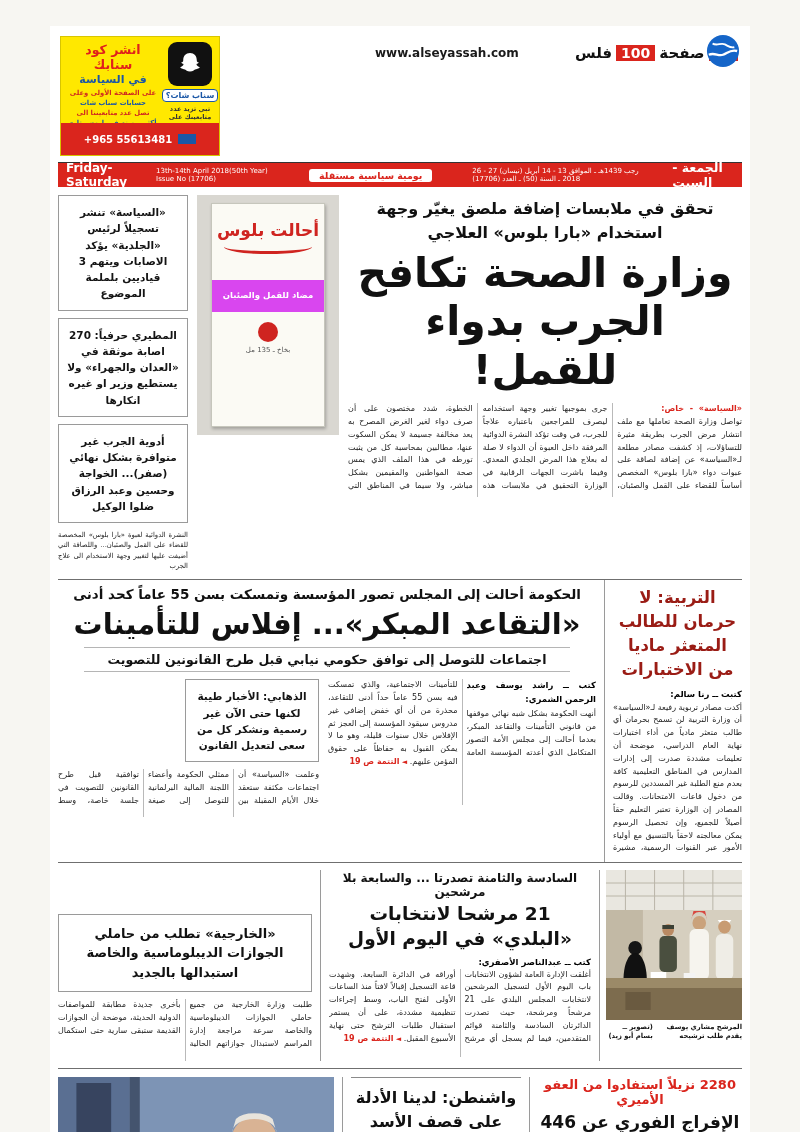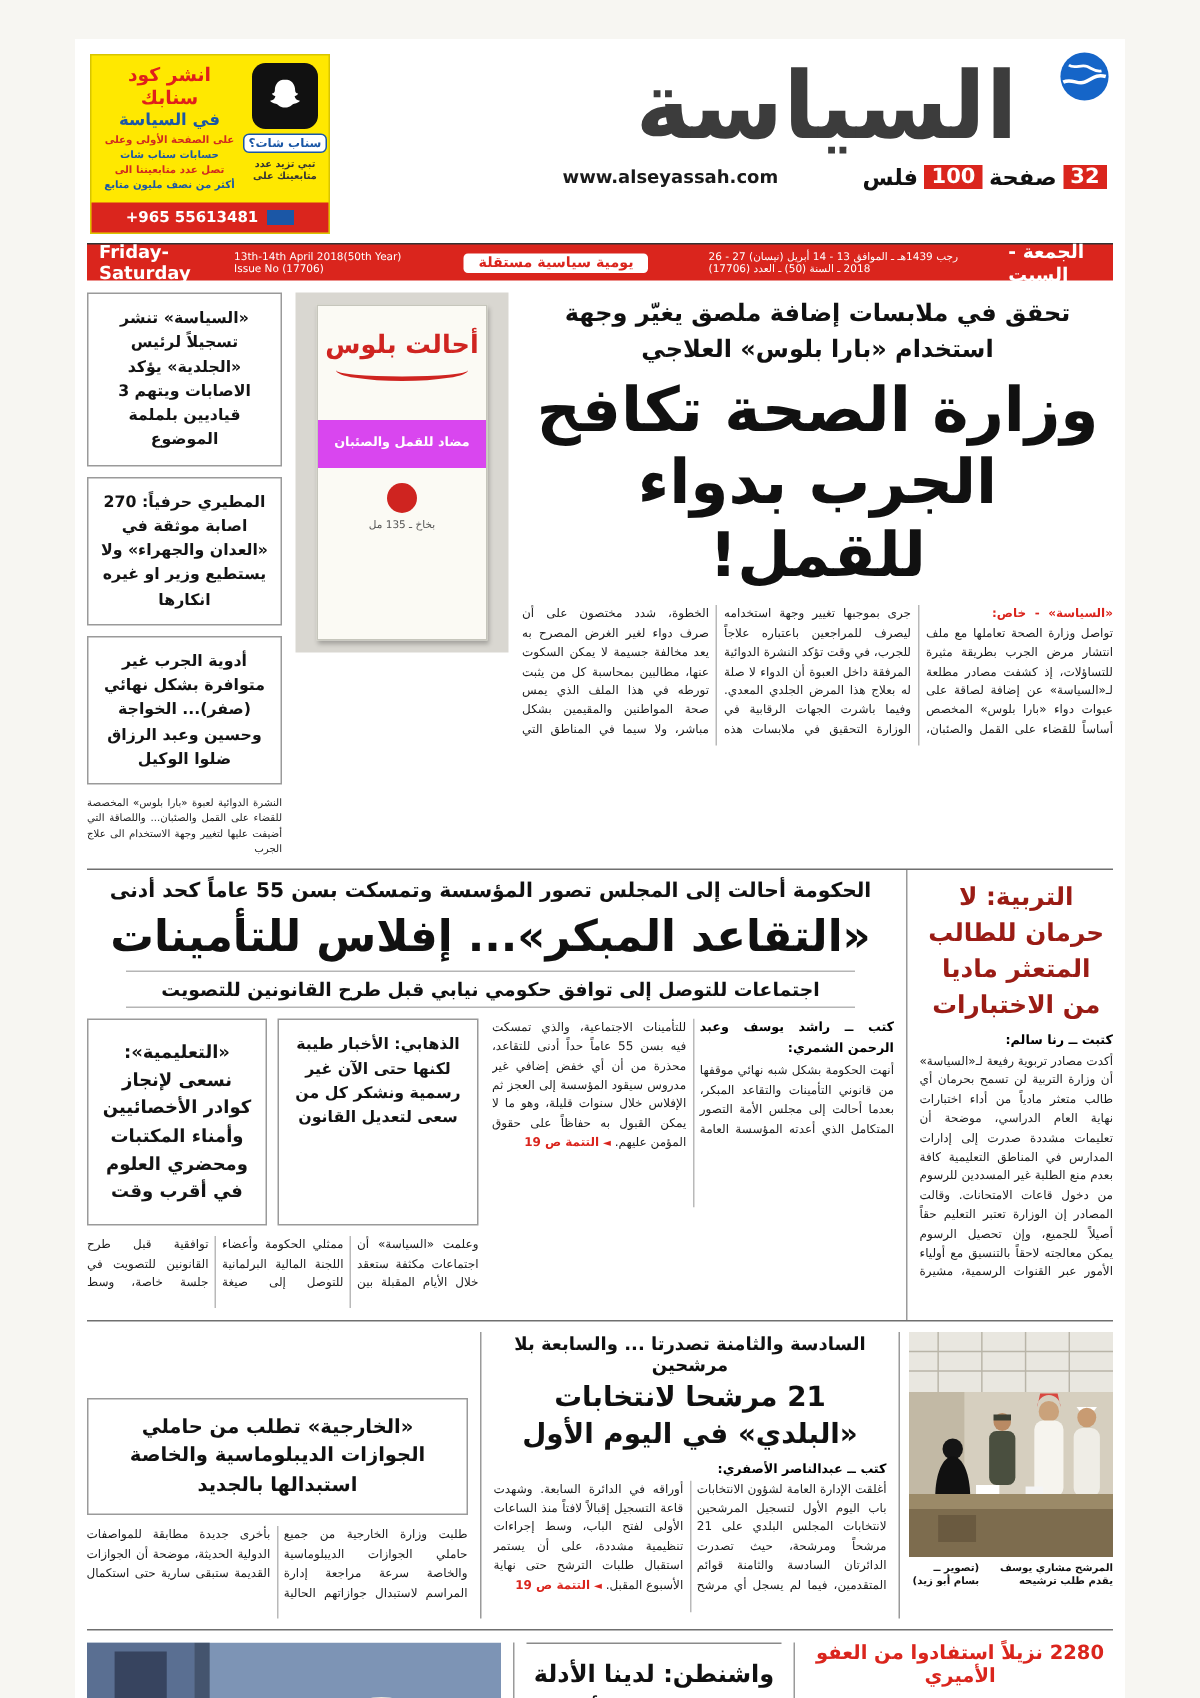--- a/index.html
+++ b/index.html
@@ -19,21 +19,21 @@
   .ad { width:160px; height:120px; background:#ffe800; border:1px solid #d8c500; display:flex; gap:4px; padding:5px 4px 20px; position:relative; }
   .ad-snapcol { width:50px; display:flex; flex-direction:column; align-items:center; gap:3px; }
   .snapbox { width:44px; height:44px; background:#111; border-radius:9px; display:flex; align-items:center; justify-content:center; }
   .bubble { background:#fff; border:1px solid #1b57a6; border-radius:4px; color:#1b57a6; font-size:8px; font-weight:900; padding:1px 3px; white-space:nowrap; }
   .ad-cta { font-size:6.5px; font-weight:bold; color:#333; text-align:center; line-height:1.3; }
   .ad-textcol { flex:1; text-align:center; }
   .ad-headline { color:#e0201b; font-weight:900; font-size:12.5px; line-height:1.2; }
   .ad-sub { color:#1b57a6; font-weight:900; font-size:11px; margin:1px 0 3px; }
   .ad-line { font-size:6.8px; font-weight:bold; line-height:1.45; }
   .ad-line.r { color:#d02a20; } .ad-line.b { color:#1b57a6; }
-  .phone-strip { position:absolute; left:0; bottom:0; width:100%; height:20px; background:#da251d; color:#fff; font-weight:900; font-size:10px; display:flex; align-items:center; justify-content:center; direction:ltr; gap:6px; }
+  .phone-strip { position:absolute; left:0; bottom:0; width:100%; height:32px; background:#da251d; color:#fff; font-weight:900; font-size:10px; display:flex; align-items:center; justify-content:center; direction:ltr; gap:6px; }
   .bluechip { width:18px; height:10px; background:#1b57a6; display:inline-block; }
 
   
   .date-bar { height:22px; background:#da251d; border-top:1px solid #333; color:#fff; display:flex; align-items:center; gap:20px; padding:12px 8px; direction:ltr; }
   .days-en { font-size:12px; font-weight:900; }
   .issue-en { font-size:7px; }
   .bar-label { background:#fff; color:#da251d; font-size:9.5px; font-weight:900; padding:1px 10px; border-radius:3px; white-space:nowrap; }
   .issue-ar { font-size:7px; }
   .days-ar { font-size:12.5px; font-weight:900; }
   .spacer { flex:1; }
@@ -110,21 +110,20 @@
 
   <header class="masthead">
     <div class="logo-block">
       <span class="globe">
         <svg viewBox="0 0 36 36" width="34" height="34" aria-hidden="true">
           <circle cx="18" cy="18" r="17" fill="#1565c8"></circle>
           <path d="M3 22c6-3 10 2 15 0s8-6 15-4" stroke="#fff" stroke-width="2.5" fill="none"></path>
           <path d="M7 10c4 3 9-1 13 1s6 4 10 3" stroke="#fff" stroke-width="2" fill="none"></path>
         </svg>
       </span>
-      <div class="logo-title">السياسة</div>
       <div class="logo-meta">
         <a class="website" href="#">www.alseyassah.com</a>
         <span class="pages-price">
           <span class="redblock">32</span>
           <span>صفحة</span>
           <span class="redblock">100</span>
           <span>فلس</span>
         </span>
       </div>
     </div>
@@ -211,21 +210,20 @@
       <div class="taqaud-subhead">اجتماعات للتوصل إلى توافق حكومي نيابي قبل طرح القانونين للتصويت</div>
       <div class="taqaud-content">
         <p class="bodytext t-body">
           <span class="byline">كتب ــ راشد يوسف وعبد الرحمن الشمري:</span>
           <span>أنهت الحكومة بشكل شبه نهائي موقفها من قانوني التأمينات والتقاعد المبكر، بعدما أحالت إلى مجلس الأمة التصور المتكامل الذي أعدته المؤسسة العامة للتأمينات الاجتماعية، والذي تمسكت فيه بسن 55 عاماً حداً أدنى للتقاعد، محذرة من أن أي خفض إضافي غير مدروس سيقود المؤسسة إلى العجز ثم الإفلاس خلال سنوات قليلة، وهو ما لا يمكن القبول به حفاظاً على حقوق المؤمن عليهم.</span>
           <span class="continued">التتمة ص 19</span>
         </p>
         <div>
           <div class="boxrow">
             <div class="newsbox box-thahabi">الذهابي: الأخبار طيبة لكنها حتى الآن غير رسمية ونشكر كل من سعى لتعديل القانون</div>
-            <div class="newsbox box-taalimiya">«التعليمية»: نسعى لإنجاز كوادر الأخصائيين وأمناء المكتبات ومحضري العلوم في أقرب وقت</div>
           </div>
           <p class="bodytext t-body2">وعلمت «السياسة» أن اجتماعات مكثفة ستعقد خلال الأيام المقبلة بين ممثلي الحكومة وأعضاء اللجنة المالية البرلمانية للتوصل إلى صيغة توافقية قبل طرح القانونين للتصويت في جلسة خاصة، وسط ترجيحات بتمرير الصيغة الحكومية مع تعديلات محدودة تضمن عدم المساس بالمراكز المالية للمؤسسة وحقوق الأجيال المقبلة.</p>
         </div>
       </div>
     </article>
   </section>
 
   <section class="section3">
     <div class="photo-block">
       <div>

